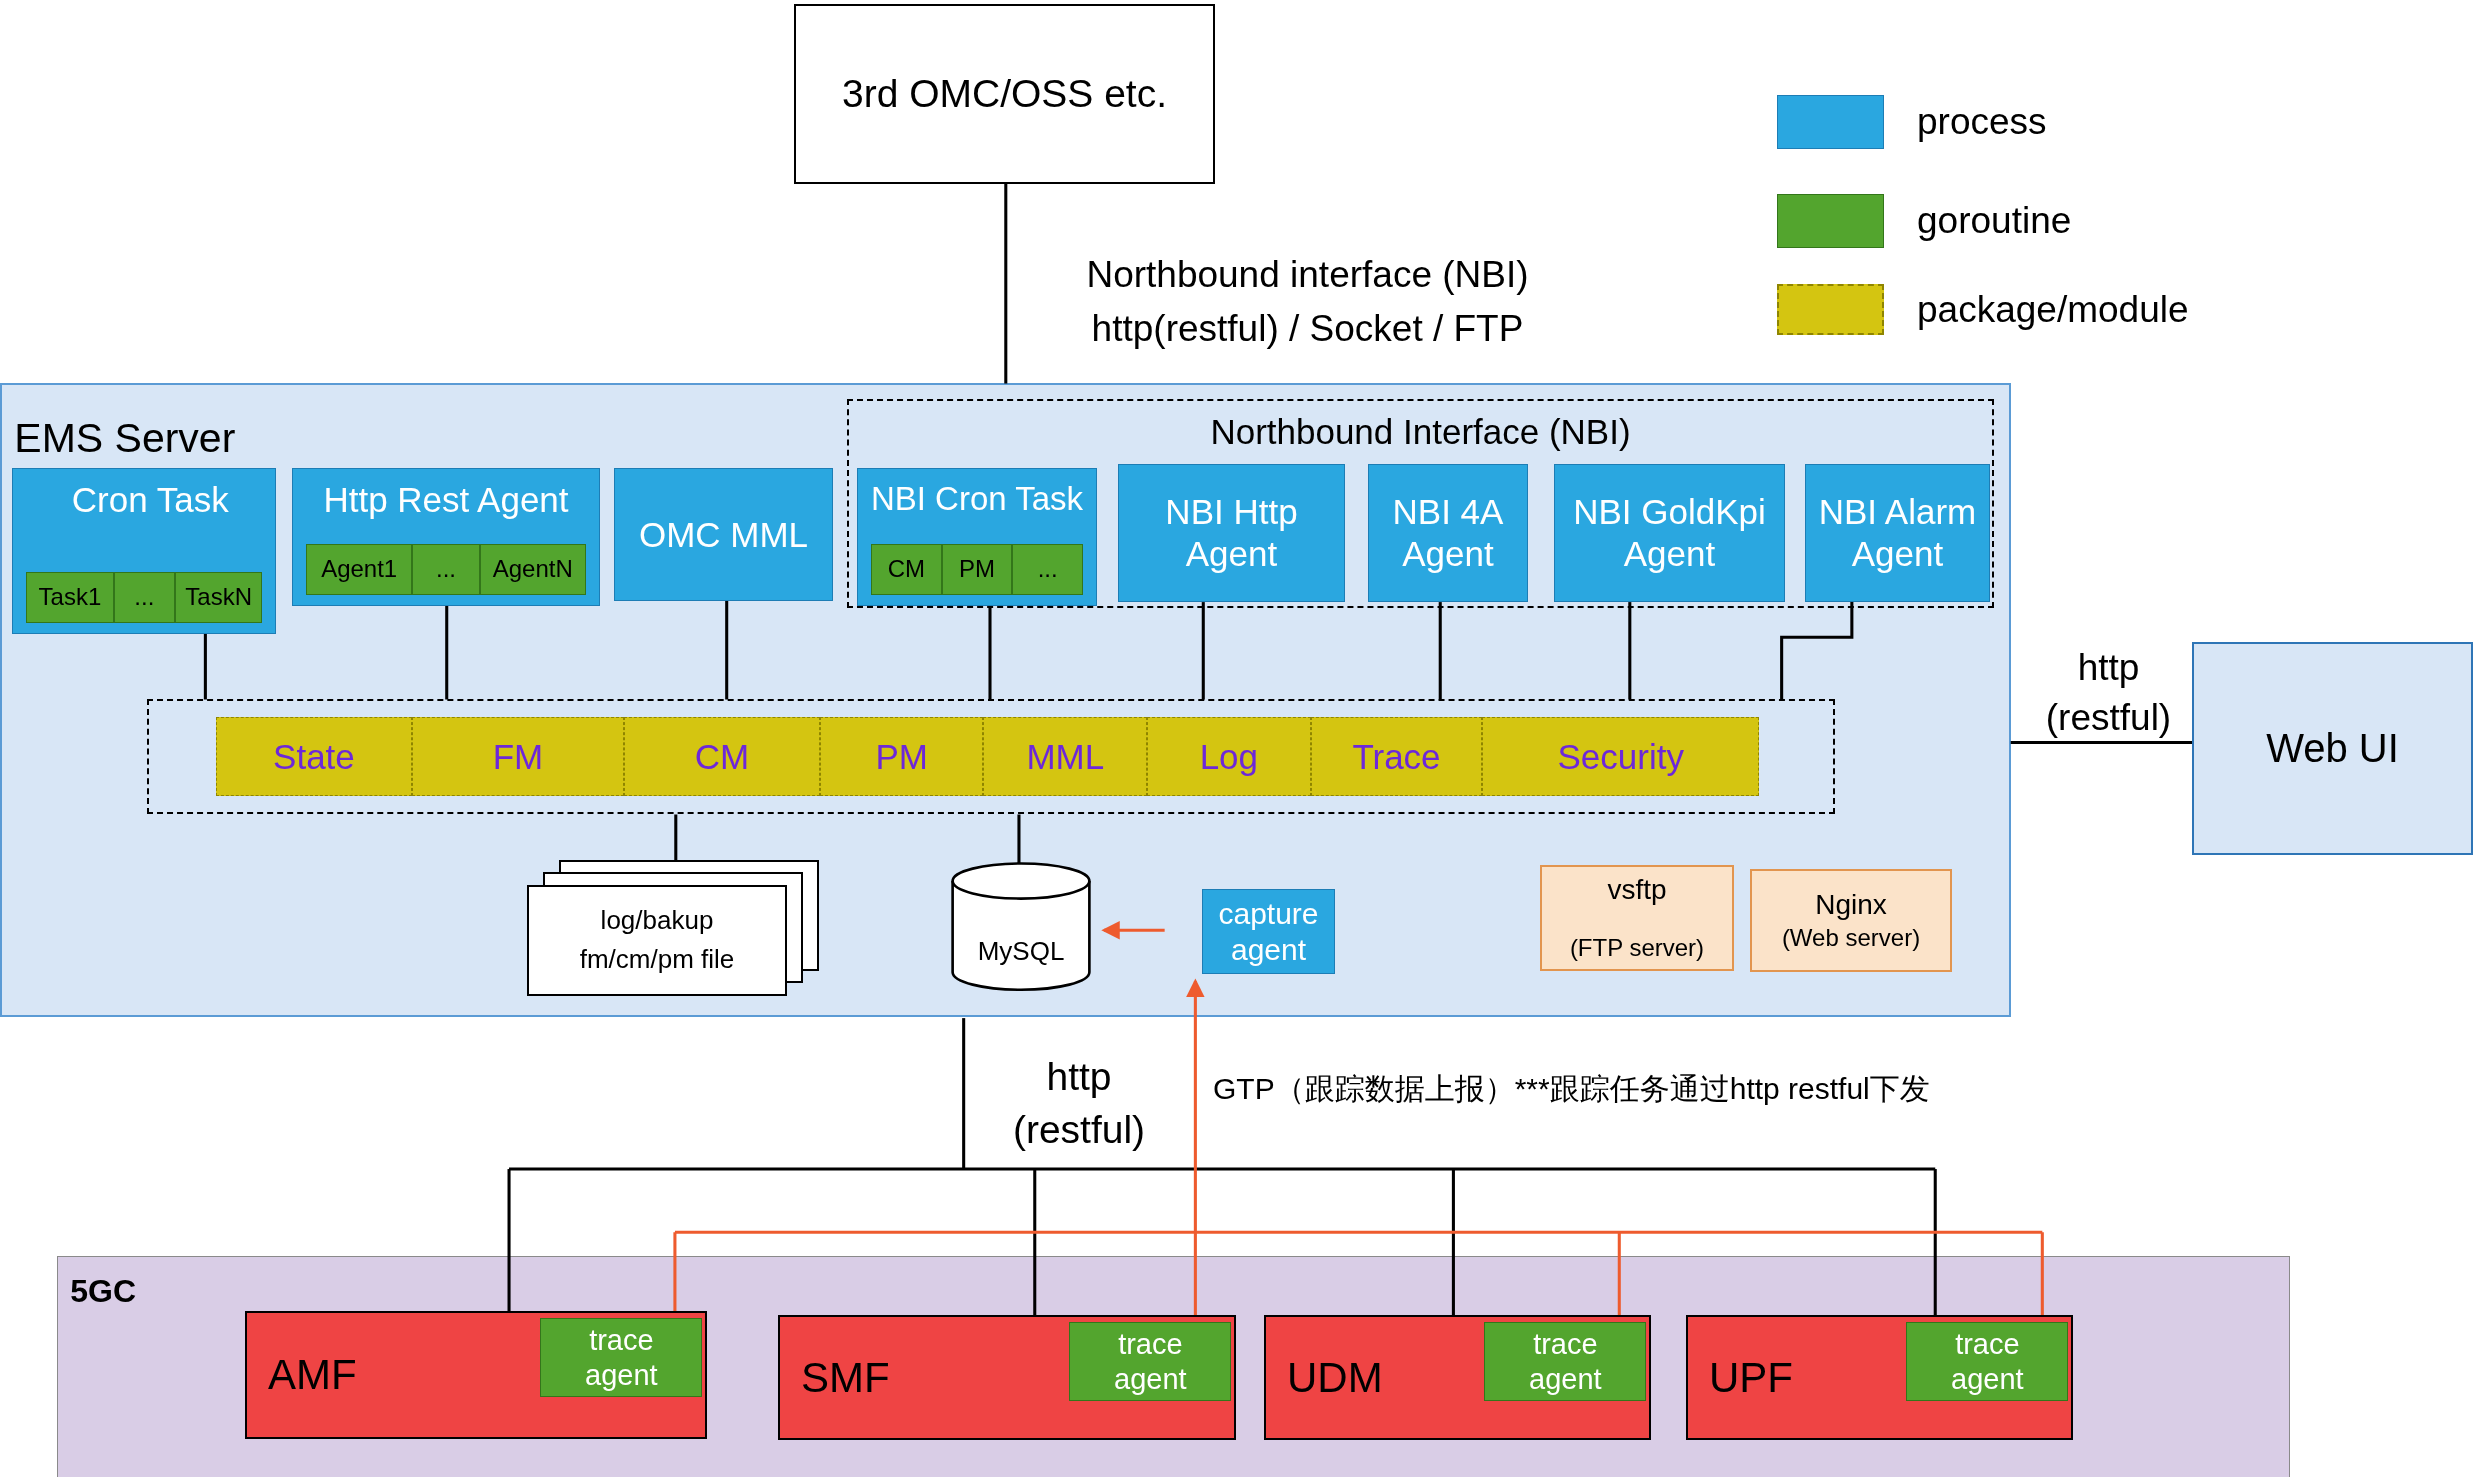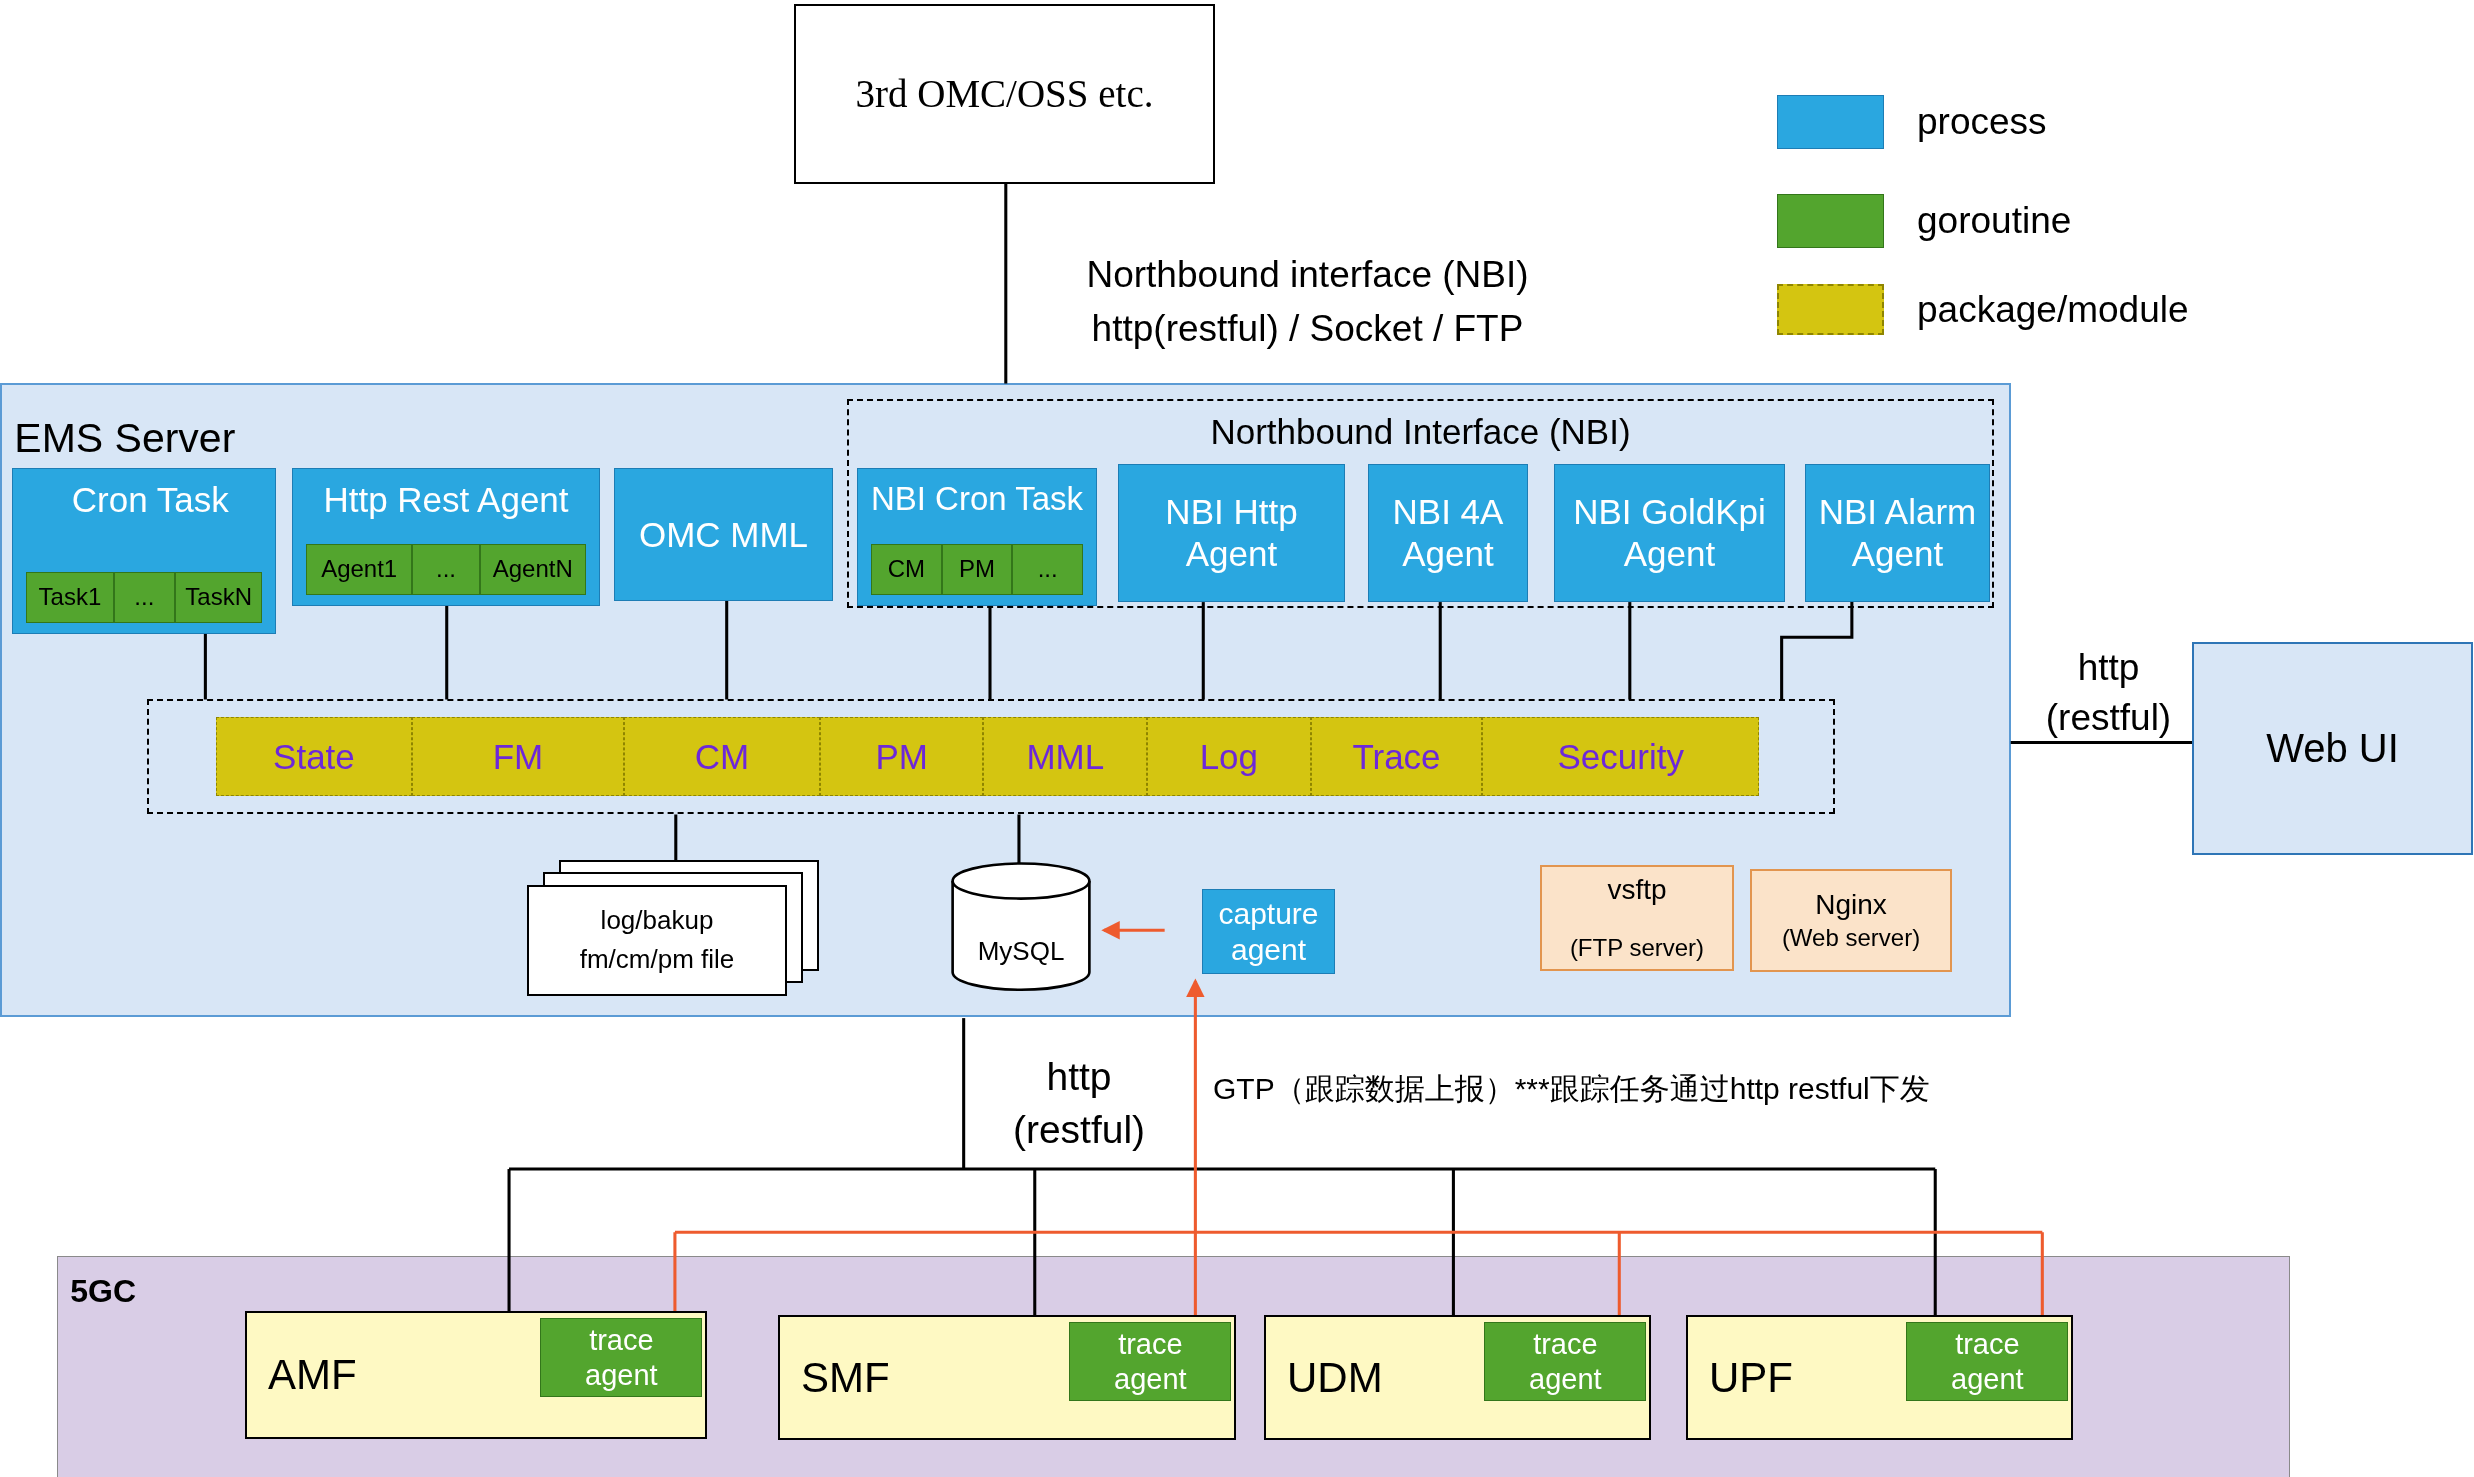--- a/index.html
+++ b/index.html
@@ -45,34 +45,34 @@
   .capture { left:1202px; top:889px; width:133px; height:85px; font-size:30px; }
 
   
   .sbox { position:absolute; background:#fbe3c9; border:2.6px solid #e2954f; z-index:2; display:flex; flex-direction:column; align-items:center; justify-content:center; color:#000; }
   .sbox .sname { font-size:28px; }
   .sbox .ssub { font-size:24px; margin-top:3.5px; }
 
   .webui { position:absolute; left:2192px; top:642px; width:281px; height:213px; background:#d8e6f6; border:2.6px solid #2e75b6; z-index:2; display:flex; align-items:center; justify-content:center; font-size:40px; color:#000; }
 
   
-  .nf { position:absolute; background:#fef9c3; border:2.6px solid #000; z-index:2;padding-left:8px; }
+  .nf { position:absolute; background:#ef4444; border:2.6px solid #000; z-index:2;padding-left:8px; }
   .nfname { position:absolute; left:21px; top:50%; transform:translateY(-50%); font-size:42px; color:#000; }
   .trace { position:absolute; top:5.3px; right:2.6px; width:162px; height:79px; background:#53a52e; border:1.8px solid #33761a; color:#fff; display:flex; align-items:center; justify-content:center; text-align:center; font-size:29px; line-height:1.2; z-index:3; }
 
   
   .legend-swatch { position:absolute; z-index:2; }
   .lg-blue { left:1777px; top:95px; width:107px; height:54px; background:#2aa7e0; border:1.8px solid #1d7db5; }
   .lg-green { left:1777px; top:194px; width:107px; height:54px; background:#53a52e; border:1.8px solid #33761a; }
   .lg-yellow { left:1777px; top:284px; width:107px; height:51px; background:#d4c511; border:2.6px dashed #8f8500; }
   .legend-label { position:absolute; left:1917px; height:54px; display:flex; align-items:center; font-size:37px; color:#000; z-index:2; }
 
   
   .tlabel { position:absolute; color:#000; z-index:2; }
-  .omcoss { left:794px; top:3.5px; width:421px; height:180px; background:#fff; border:2.6px solid #000; z-index:2; display:flex; align-items:center; justify-content:center; font-size:39px; position:absolute;font-family:Liberation Serif, serif; }
+  .omcoss { left:794px; top:3.5px; width:421px; height:180px; background:#fff; border:2.6px solid #000; z-index:2; display:flex; align-items:center; justify-content:center; font-size:39px; position:absolute; }
 </style>
 </head>
 <body>
 
 <div class="canvas">
 
   <div class="panel ems">
     <div class="ems-title">EMS Server</div>
   </div>
 

